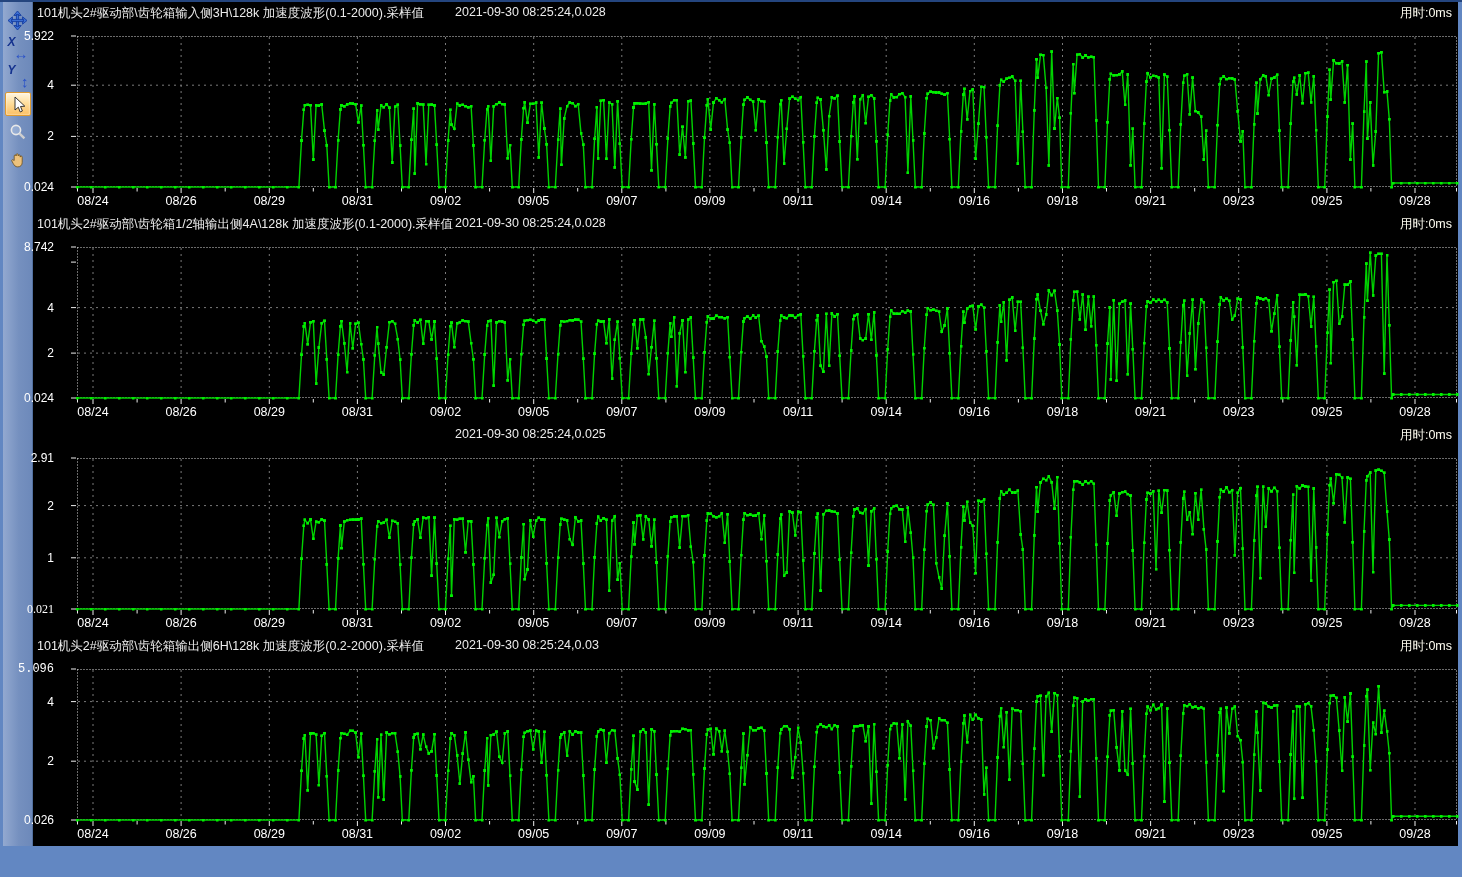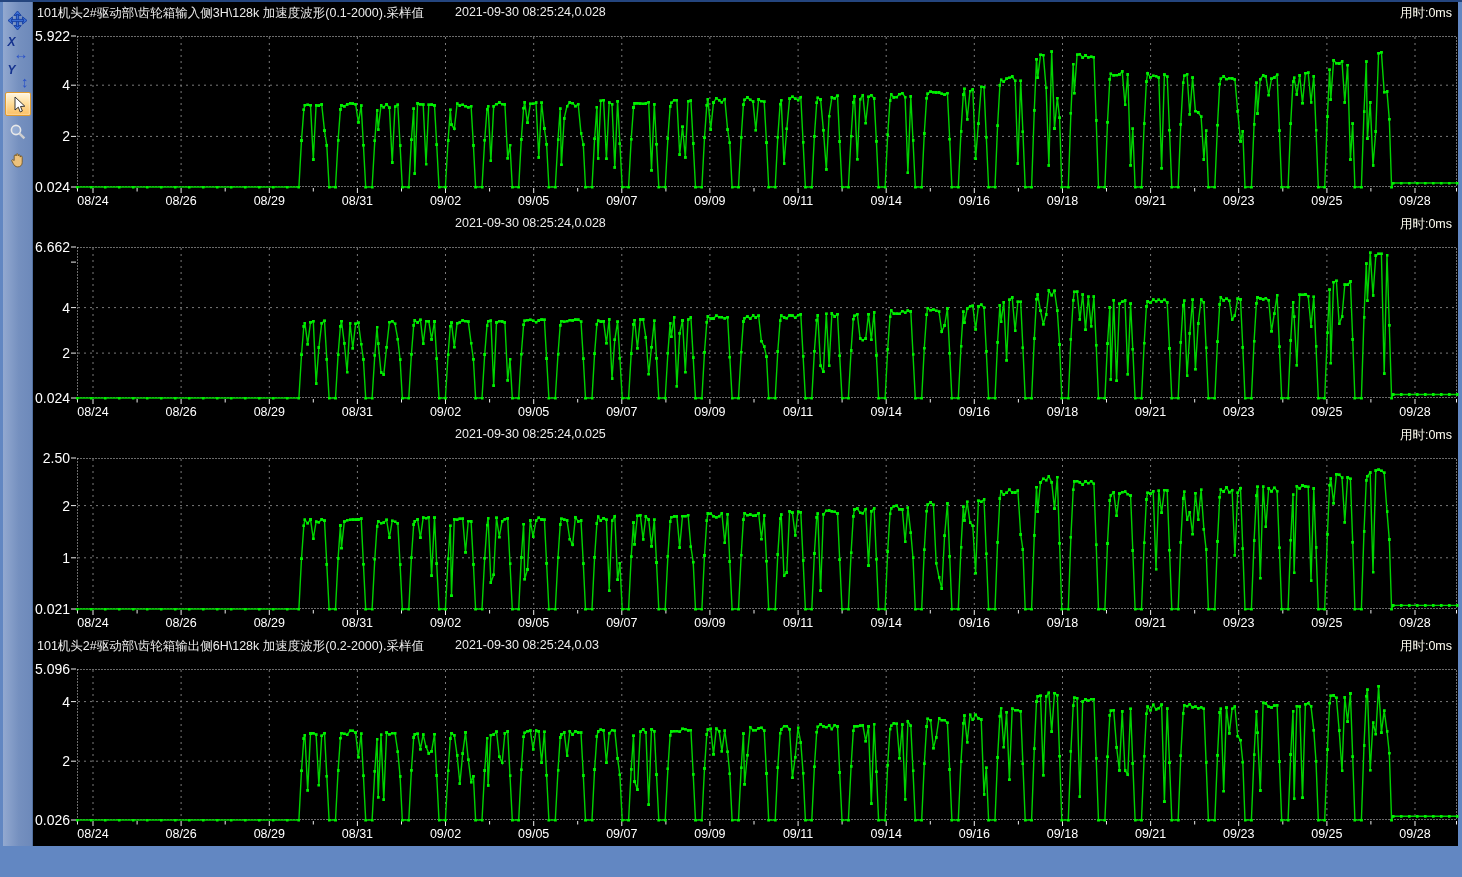--- a/index.html
+++ b/index.html
@@ -19,21 +19,21 @@
   .xy{position:relative;width:24px;height:24px;}
   .xy .ltr{position:absolute;left:2px;top:0px;font-size:12px;font-weight:bold;font-style:italic;color:#14328e;line-height:12px;}
   .xy .arr{position:absolute;right:1px;bottom:0px;font-size:15px;font-weight:bold;color:#2a52c8;line-height:13px;}
   .charts{flex:1;background:#ef4444;position:relative;}
   .chart-block{position:relative;height:211px;background:#000;}
   .chart-header{position:absolute;top:3px;left:0;right:0;height:16px;font-size:12.5px;color:#ececec;white-space:nowrap;}
   .ct{position:absolute;left:4px;top:0;}
   .cts{position:absolute;left:422px;top:0;}
   .cel{position:absolute;right:6px;top:0;color:#fffef2;}
   .ylabels{position:absolute;left:0;top:34px;width:37px;height:151px;}
-  .ylabels span{position:absolute;right:0;font-size:14px;color:#fff;line-height:14px;}
+  .ylabels span{position:absolute;right:16px;font-size:12px;color:#fff;line-height:14px;}
   .plot{position:absolute;left:44px;top:34px;width:1380px;height:151px;}
   .plot svg{overflow:visible;display:block;}
   .xlabels{position:absolute;top:192px;left:0;right:0;height:16px;}
   .xlabels span{position:absolute;transform:translateX(-50%);font-size:12.5px;color:#fff;white-space:nowrap;}
 </style>
 </head>
 <body>
 
 <div class="window">
   <div class="winbody">
@@ -173,25 +173,26 @@
             <span style="left: 1029.47px;">09/18</span>
             <span style="left: 1117.6px;">09/21</span>
             <span style="left: 1205.73px;">09/23</span>
             <span style="left: 1293.87px;">09/25</span>
             <span style="left: 1382px;">09/28</span>
           </div>
   </div>
 
   <div class="chart-block">
     <div class="chart-header">
+      <span class="ct">101机头2#驱动部\齿轮箱1/2轴输出侧4A\128k 加速度波形(0.1-2000).采样值</span>
       <span class="cts">2021-09-30 08:25:24,0.028</span>
       <span class="cel">用时:0ms</span>
     </div>
     <div class="ylabels">
-            <span style="top: -7px;">6.662</span>
+            <span style="top: -7px;">8.742</span>
             <span style="top: 53.5547px;">4</span>
             <span style="top: 99.0503px;">2</span>
             <span style="top: 144px;">0.024</span>
           </div>
     <div class="plot">
             <svg width="1380" height="151" viewBox="0 0 1380 151">
               <line x1="16.0" y1="1" x2="16.0" y2="150" stroke="#7a7a7a" stroke-width="1" stroke-dasharray="2 4"></line>
               <line x1="104.1" y1="1" x2="104.1" y2="150" stroke="#7a7a7a" stroke-width="1" stroke-dasharray="2 4"></line>
               <line x1="192.3" y1="1" x2="192.3" y2="150" stroke="#7a7a7a" stroke-width="1" stroke-dasharray="2 4"></line>
               <line x1="280.4" y1="1" x2="280.4" y2="150" stroke="#7a7a7a" stroke-width="1" stroke-dasharray="2 4"></line>
@@ -275,24 +276,24 @@
             <span style="left: 1382px;">09/28</span>
           </div>
   </div>
 
   <div class="chart-block">
     <div class="chart-header">
       <span class="cts">2021-09-30 08:25:24,0.025</span>
       <span class="cel">用时:0ms</span>
     </div>
     <div class="ylabels">
-            <span style="top: -7px;">2.50</span>
+            <span style="top: -7px;">2.91</span>
             <span style="top: 40.5632px;">2</span>
             <span style="top: 92.8304px;">1</span>
-            <span style="top: 144px;">0.021</span>
+            <span style="top: 144px; font-family: Liberation Serif, serif;">0.021</span>
           </div>
     <div class="plot">
             <svg width="1380" height="151" viewBox="0 0 1380 151">
               <line x1="16.0" y1="1" x2="16.0" y2="150" stroke="#7a7a7a" stroke-width="1" stroke-dasharray="2 4"></line>
               <line x1="104.1" y1="1" x2="104.1" y2="150" stroke="#7a7a7a" stroke-width="1" stroke-dasharray="2 4"></line>
               <line x1="192.3" y1="1" x2="192.3" y2="150" stroke="#7a7a7a" stroke-width="1" stroke-dasharray="2 4"></line>
               <line x1="280.4" y1="1" x2="280.4" y2="150" stroke="#7a7a7a" stroke-width="1" stroke-dasharray="2 4"></line>
               <line x1="368.5" y1="1" x2="368.5" y2="150" stroke="#7a7a7a" stroke-width="1" stroke-dasharray="2 4"></line>
               <line x1="456.7" y1="1" x2="456.7" y2="150" stroke="#7a7a7a" stroke-width="1" stroke-dasharray="2 4"></line>
               <line x1="544.8" y1="1" x2="544.8" y2="150" stroke="#7a7a7a" stroke-width="1" stroke-dasharray="2 4"></line>
@@ -373,21 +374,21 @@
           </div>
   </div>
 
   <div class="chart-block">
     <div class="chart-header">
       <span class="ct">101机头2#驱动部\齿轮箱输出侧6H\128k 加速度波形(0.2-2000).采样值</span>
       <span class="cts">2021-09-30 08:25:24,0.03</span>
       <span class="cel">用时:0ms</span>
     </div>
     <div class="ylabels">
-            <span style="top: -7px;">5.096</span>
+            <span style="top: -7px; font-family: Liberation Mono, monospace;">5.096</span>
             <span style="top: 25.6422px;">4</span>
             <span style="top: 85.2083px;">2</span>
             <span style="top: 144px;">0.026</span>
           </div>
     <div class="plot">
             <svg width="1380" height="151" viewBox="0 0 1380 151">
               <line x1="16.0" y1="1" x2="16.0" y2="150" stroke="#7a7a7a" stroke-width="1" stroke-dasharray="2 4"></line>
               <line x1="104.1" y1="1" x2="104.1" y2="150" stroke="#7a7a7a" stroke-width="1" stroke-dasharray="2 4"></line>
               <line x1="192.3" y1="1" x2="192.3" y2="150" stroke="#7a7a7a" stroke-width="1" stroke-dasharray="2 4"></line>
               <line x1="280.4" y1="1" x2="280.4" y2="150" stroke="#7a7a7a" stroke-width="1" stroke-dasharray="2 4"></line>

